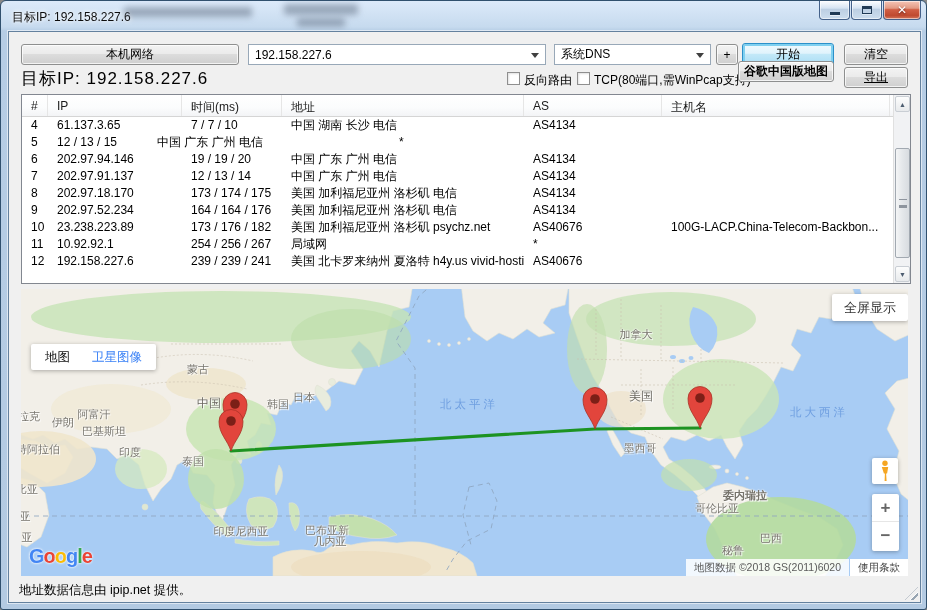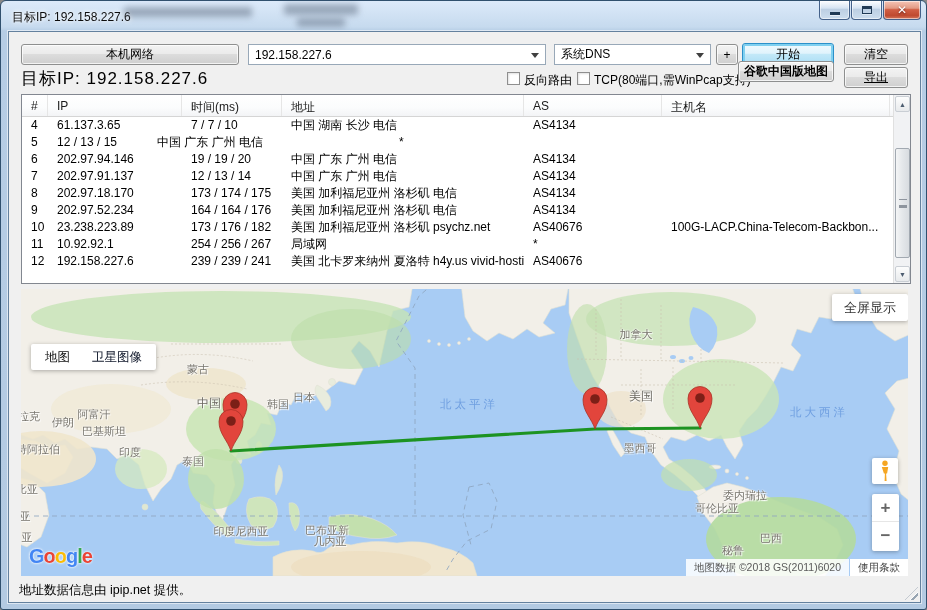--- a/index.html
+++ b/index.html
@@ -79,21 +79,21 @@
   
   .map{position:absolute;left:20px;top:288px;width:887px;height:287px;background:#a8ccf4;overflow:hidden;}
   .map svg.base{position:absolute;left:0;top:0;}
   .mlabels{position:absolute;inset:0;pointer-events:none;}
   .mlabel{position:absolute;transform:translate(-50%,-50%);white-space:nowrap;font-size:11px;color:#77746c;
     text-shadow:0 0 2px #fff,0 0 2px #fff,1px 1px 1px #fff;}
   .mlabel.water{color:#6f9fe0;letter-spacing:3px;font-size:11.5px;text-shadow:none;}
   .mlabel.big{font-size:12px;color:#6b6860;}
   .mapctl{position:absolute;background:#fff;box-shadow:0 1px 4px rgba(0,0,0,.3);border-radius:2px;}
   .maptype{left:10px;top:12px;height:26px;display:flex;align-items:center;padding:0 14px;gap:22px;font-size:12.5px;margin-top:43px;}
-  .mt-map{color:#111;} .mt-sat{color:#0f172a;}
+  .mt-map{color:#111;} .mt-sat{color:#3b82f6;}
   .fullscreen{left:811px;top:5px;width:76px;height:27px;display:flex;align-items:center;justify-content:center;
     font-size:13px;color:#333;}
   .pegman{left:851px;top:169px;width:26px;height:26px;display:flex;align-items:center;justify-content:center;}
   .zoomctl{left:851px;top:205px;width:27px;height:57px;}
   .zbtn{width:100%;height:28px;display:flex;align-items:center;justify-content:center;
     font-size:17px;font-weight:bold;color:#666;}
   .zbtn.zin{border-bottom:1px solid #e6e6e6;}
   .glogo{position:absolute;left:8px;top:256px;font-size:20px;font-weight:bold;letter-spacing:-1px;
     text-shadow:0 0 2px #fff,0 0 3px rgba(255,255,255,.8);}
   .attrib{position:absolute;right:0;bottom:0;height:17px;display:flex;align-items:stretch;font-size:10.5px;}
@@ -354,21 +354,21 @@
         <div class="mlabel land" style="left: 4px; top: 227px;">亚</div>
         <div class="mlabel land" style="left: 6px; top: 248px;">亚</div>
         <div class="mlabel land" style="left: 220px; top: 242px;">印度尼西亚</div>
         <div class="mlabel land" style="left: 306px; top: 241px;">巴布亚新</div>
         <div class="mlabel land" style="left: 309px; top: 252px;">几内亚</div>
         <div class="mlabel water" style="left: 448px; top: 115px;">北太平洋</div>
         <div class="mlabel water" style="left: 798px; top: 123px;">北大西洋</div>
         <div class="mlabel land" style="left: 615px; top: 45px;">加拿大</div>
         <div class="mlabel land big" style="left: 620px; top: 107px;">美国</div>
         <div class="mlabel land" style="left: 619px; top: 159px;">墨西哥</div>
-        <div class="mlabel land" style="left: 724px; top: 206px;">委内瑞拉</div>
+        <div class="mlabel land" style="left: 724px; top: 206px; font-weight: bold;">委内瑞拉</div>
         <div class="mlabel land" style="left: 696px; top: 219px;">哥伦比亚</div>
         <div class="mlabel land" style="left: 750px; top: 249px;">巴西</div>
         <div class="mlabel land" style="left: 693px; top: 261px; margin-left: 19px;">秘鲁</div>
       </div>
 
     <div class="mapctl maptype">
       <span class="mt-map">地图</span>
       <span class="mt-sat">卫星图像</span>
     </div>
     <div class="mapctl fullscreen">全屏显示</div>

